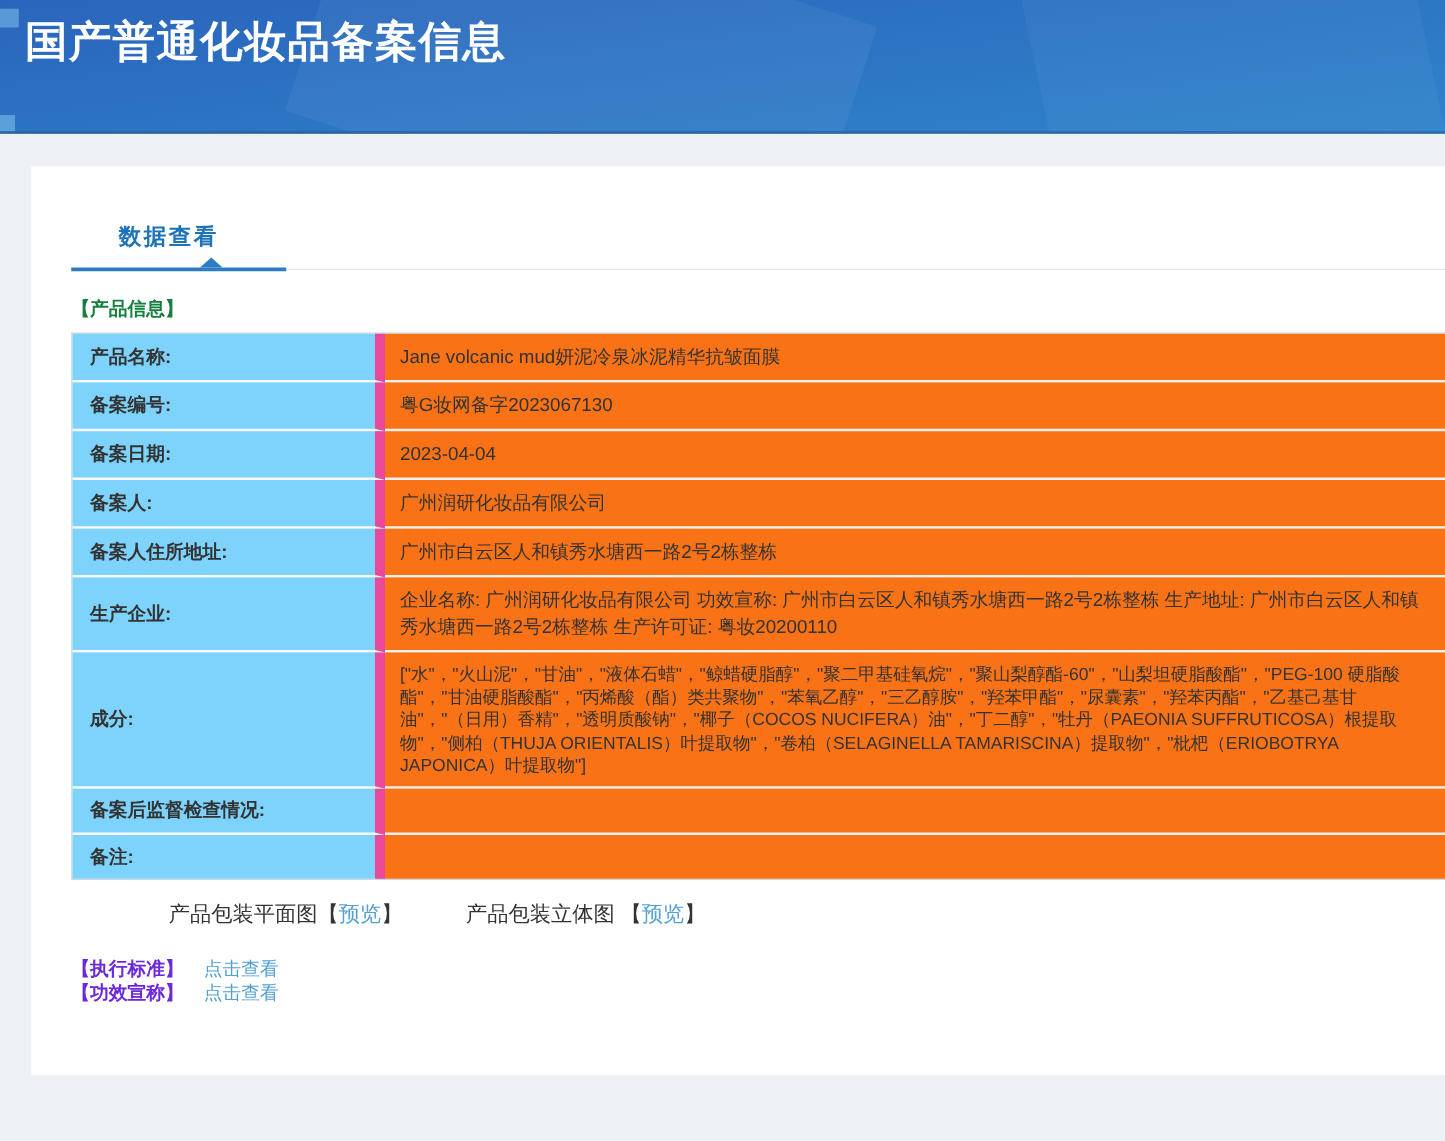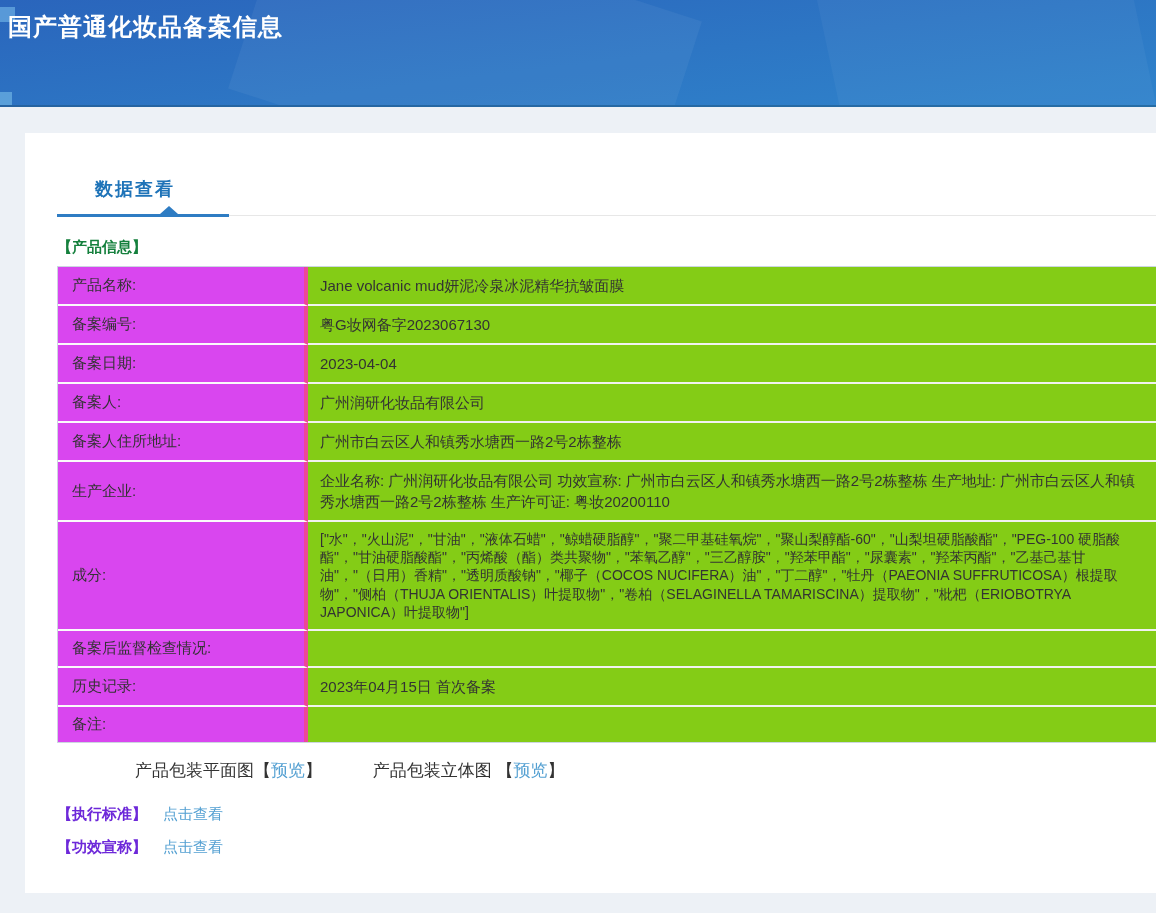--- a/index.html
+++ b/index.html
@@ -19,22 +19,22 @@
   }
   .sheen1 { position:absolute; left:250px; top:-50px; width:430px; height:210px;
     background:rgba(255,255,255,.05); transform:rotate(18deg); }
   .sheen2 { position:absolute; left:830px; top:-70px; width:310px; height:230px;
     background:rgba(255,255,255,.04); transform:rotate(-12deg); }
   .deco-sq1 { position:absolute; left:0; top:7px; width:15px; height:15px;
     background:rgba(125,195,238,.55); }
   .deco-sq2 { position:absolute; left:0; top:92px; width:12px; height:15px;
     background:rgba(135,205,242,.5); }
   .page-title {
-    position:absolute; left:8px; top:11px; margin:0;
-    color:#fff; font-size:24px; font-weight:600; letter-spacing:1px;
+    position:absolute; left:20px; top:11px; margin:0;
+    color:#fff; font-size:34px; font-weight:600; letter-spacing:1px;
   }
 
   
   .card {
     margin:26px 0 0 25px; background:#fff; min-height:727px;
     padding:44px 0 36px 32px;
   }
 
   
   .tab-label {
@@ -53,39 +53,39 @@
 
   .section-title { font-size:15px; font-weight:bold; color:#15803d; margin:21px 0 9px 0; }
 
   
   .info-table {
     width:100%; border-collapse:separate; border-spacing:0;
     border:1px solid #ccd6e0; border-right:none; font-size:15px;
   }
   .info-table td { vertical-align:middle; }
   .cell-label {
-    width:250px; background:#d946ef; font-weight:normal; color:#333;
+    width:250px; background:#7dd3fc; font-weight:bold; color:#333;
     padding:8px 8px 8px 14px; height:22px;
-    border-bottom:2px solid #fafafa; border-right:4px solid #ec4899;
+    border-bottom:2px solid #fafafa; border-right:8px solid #ec4899;
   }
   .cell-value {
-    background:#84cc16; color:#333; padding:8px 10px 8px 12px;
+    background:#f97316; color:#333; padding:8px 10px 8px 12px;
     border-bottom:2px solid #f1f1f1; line-height:1.4;
   }
   .info-table tr:last-child .cell-label,
   .info-table tr:last-child .cell-value { border-bottom:none; }
   .row-ingredients .cell-value { font-size:14px; line-height:1.3; }
 
   
   .pack-row { margin:16px 0 0 78px; font-size:17px; color:#333; }
   .pack-item { margin-right:46px; }
   .bracket { color:#333; }
   .link-blue { color:#54a0d2; text-decoration:none; cursor:pointer; }
   .std-row { margin-top:23px; font-size:15px; }
-  .eff-row { margin-top:14px; font-size:15px; }
+  .eff-row { font-size:15px; }
   .row-label { font-weight:bold; color:#6d28d9; }
   .std-row .link-blue, .eff-row .link-blue { margin-left:16px; }
 
   
   .site-footer {
     padding:14px 0 0 90px; text-align:center;
     font-size:15px; color:#333;
   }
 </style>
 </head>
@@ -141,24 +141,20 @@
       </tr>
       <tr class="row-ingredients">
         <td class="cell-label">成分:</td>
         <td class="cell-value">["水"，"火山泥"，"甘油"，"液体石蜡"，"鲸蜡硬脂醇"，"聚二甲基硅氧烷"，"聚山梨醇酯-60"，"山梨坦硬脂酸酯"，"PEG-100 硬脂酸酯"，"甘油硬脂酸酯"，"丙烯酸（酯）类共聚物"，"苯氧乙醇"，"三乙醇胺"，"羟苯甲酯"，"尿囊素"，"羟苯丙酯"，"乙基己基甘油"，"（日用）香精"，"透明质酸钠"，"椰子（COCOS NUCIFERA）油"，"丁二醇"，"牡丹（PAEONIA SUFFRUTICOSA）根提取物"，"侧柏（THUJA ORIENTALIS）叶提取物"，"卷柏（SELAGINELLA TAMARISCINA）提取物"，"枇杷（ERIOBOTRYA JAPONICA）叶提取物"]</td>
       </tr>
       <tr>
         <td class="cell-label">备案后监督检查情况:</td>
         <td class="cell-value"></td>
       </tr>
       <tr>
-        <td class="cell-label">历史记录:</td>
-        <td class="cell-value">2023年04月15日 首次备案</td>
-      </tr>
-      <tr>
         <td class="cell-label">备注:</td>
         <td class="cell-value"></td>
       </tr>
     </tbody>
   </table>
 
 
   <div class="pack-row">
     <span class="pack-item">
       <span>产品包装平面图</span><span class="bracket">【</span><a class="link-blue">预览</a><span class="bracket">】</span>

